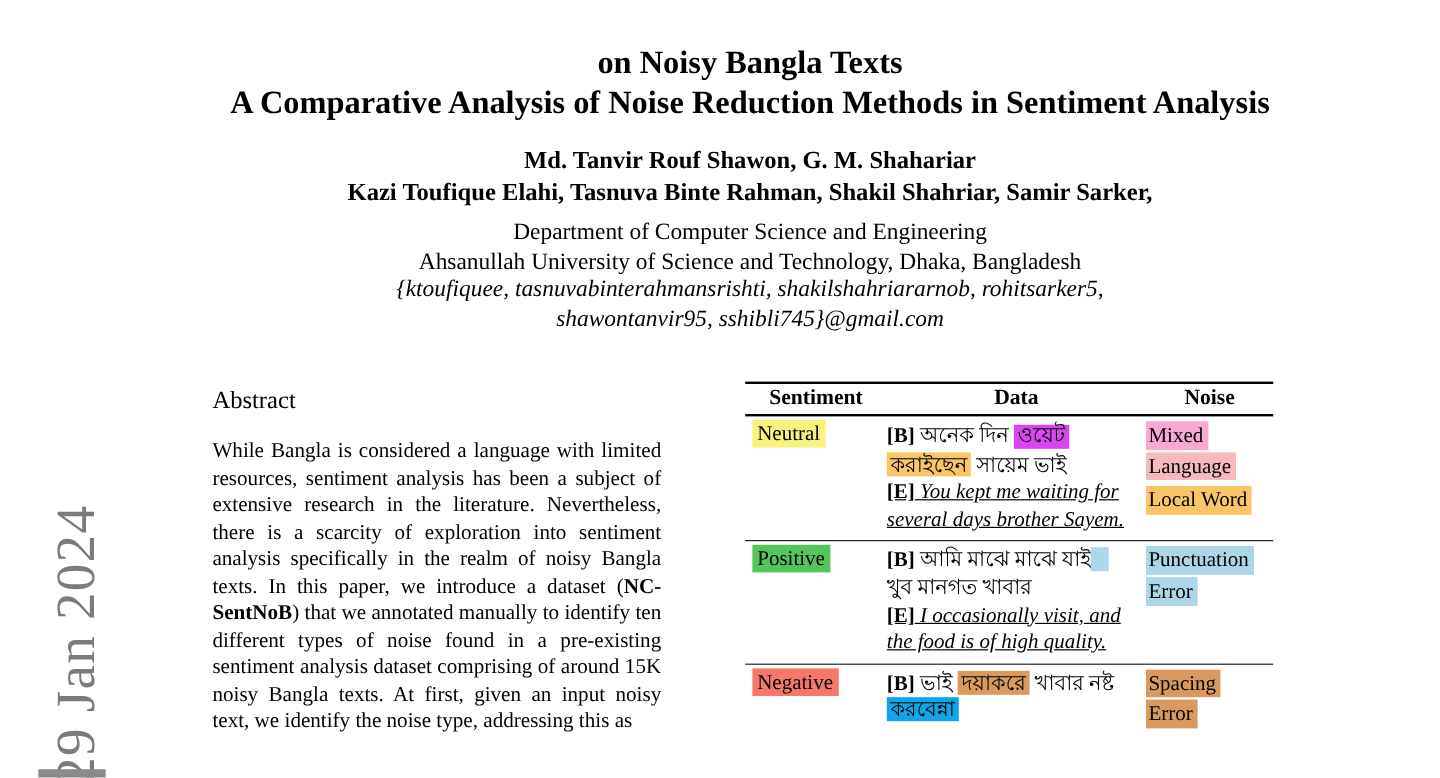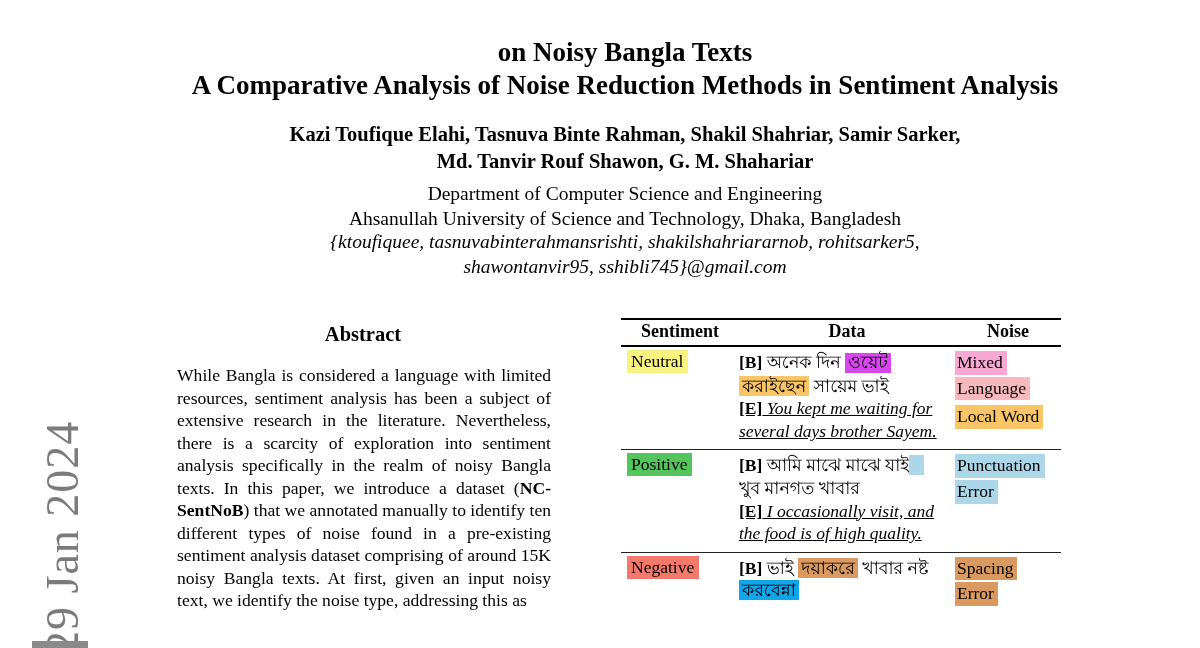--- a/index.html
+++ b/index.html
@@ -23,21 +23,21 @@
   .title{position:absolute;top:36px;left:0;width:100%;
     font-size:27px;font-weight:bold;line-height:33px;}
   .authors{position:absolute;top:121px;left:0;width:100%;
     font-size:20.5px;font-weight:bold;line-height:26.5px;}
   .affil{position:absolute;top:181px;left:0;width:100%;
     font-size:19.5px;line-height:25px;}
   .emails{position:absolute;top:230px;left:0;width:100%;
     font-size:19.5px;line-height:24.5px;font-style:italic;}
   
   .abstract-head{position:absolute;left:177px;top:323px;width:372px;
-    text-align:center;font-weight:bold;font-size:20.5px;}
+    font-weight:normal;font-size:20.5px;}
   .abstract-body{position:absolute;left:177px;top:364px;width:374px;
     font-size:17.6px;line-height:22.55px;text-align:justify;}
   
   .nt{position:absolute;left:621px;top:318px;width:440px;font-size:17.5px;}
   .nt-header{display:grid;grid-template-columns:118px 216px 106px;
     border-top:2px solid #000;border-bottom:2px solid #000;
     font-weight:bold;text-align:center;padding:1px 0 3px 0;font-size:18px;}
   .nt-row{display:grid;grid-template-columns:118px 216px 106px;
     border-bottom:1.3px solid #222;padding:4px 0 7px 0;}
   .nt-row.last{border-bottom:none;}
@@ -58,22 +58,22 @@
 
 <div class="watermark">29 Jan 2024</div>
 <div class="watermark-frag"></div>
 
 <div class="headerblock">
   <div class="title">
     <div>on Noisy Bangla Texts</div>
     <div>A Comparative Analysis of Noise Reduction Methods in Sentiment Analysis</div>
   </div>
   <div class="authors">
+    <div>Md. Tanvir Rouf Shawon, G. M. Shahariar</div>
     <div>Kazi Toufique Elahi, Tasnuva Binte Rahman, Shakil Shahriar, Samir Sarker,</div>
-    <div>Md. Tanvir Rouf Shawon, G. M. Shahariar</div>
   </div>
   <div class="affil">
     <div>Department of Computer Science and Engineering</div>
     <div>Ahsanullah University of Science and Technology, Dhaka, Bangladesh</div>
   </div>
   <div class="emails">
     <div>{ktoufiquee, tasnuvabinterahmansrishti, shakilshahriararnob, rohitsarker5,</div>
     <div>shawontanvir95, sshibli745}@gmail.com</div>
   </div>
 </div>

